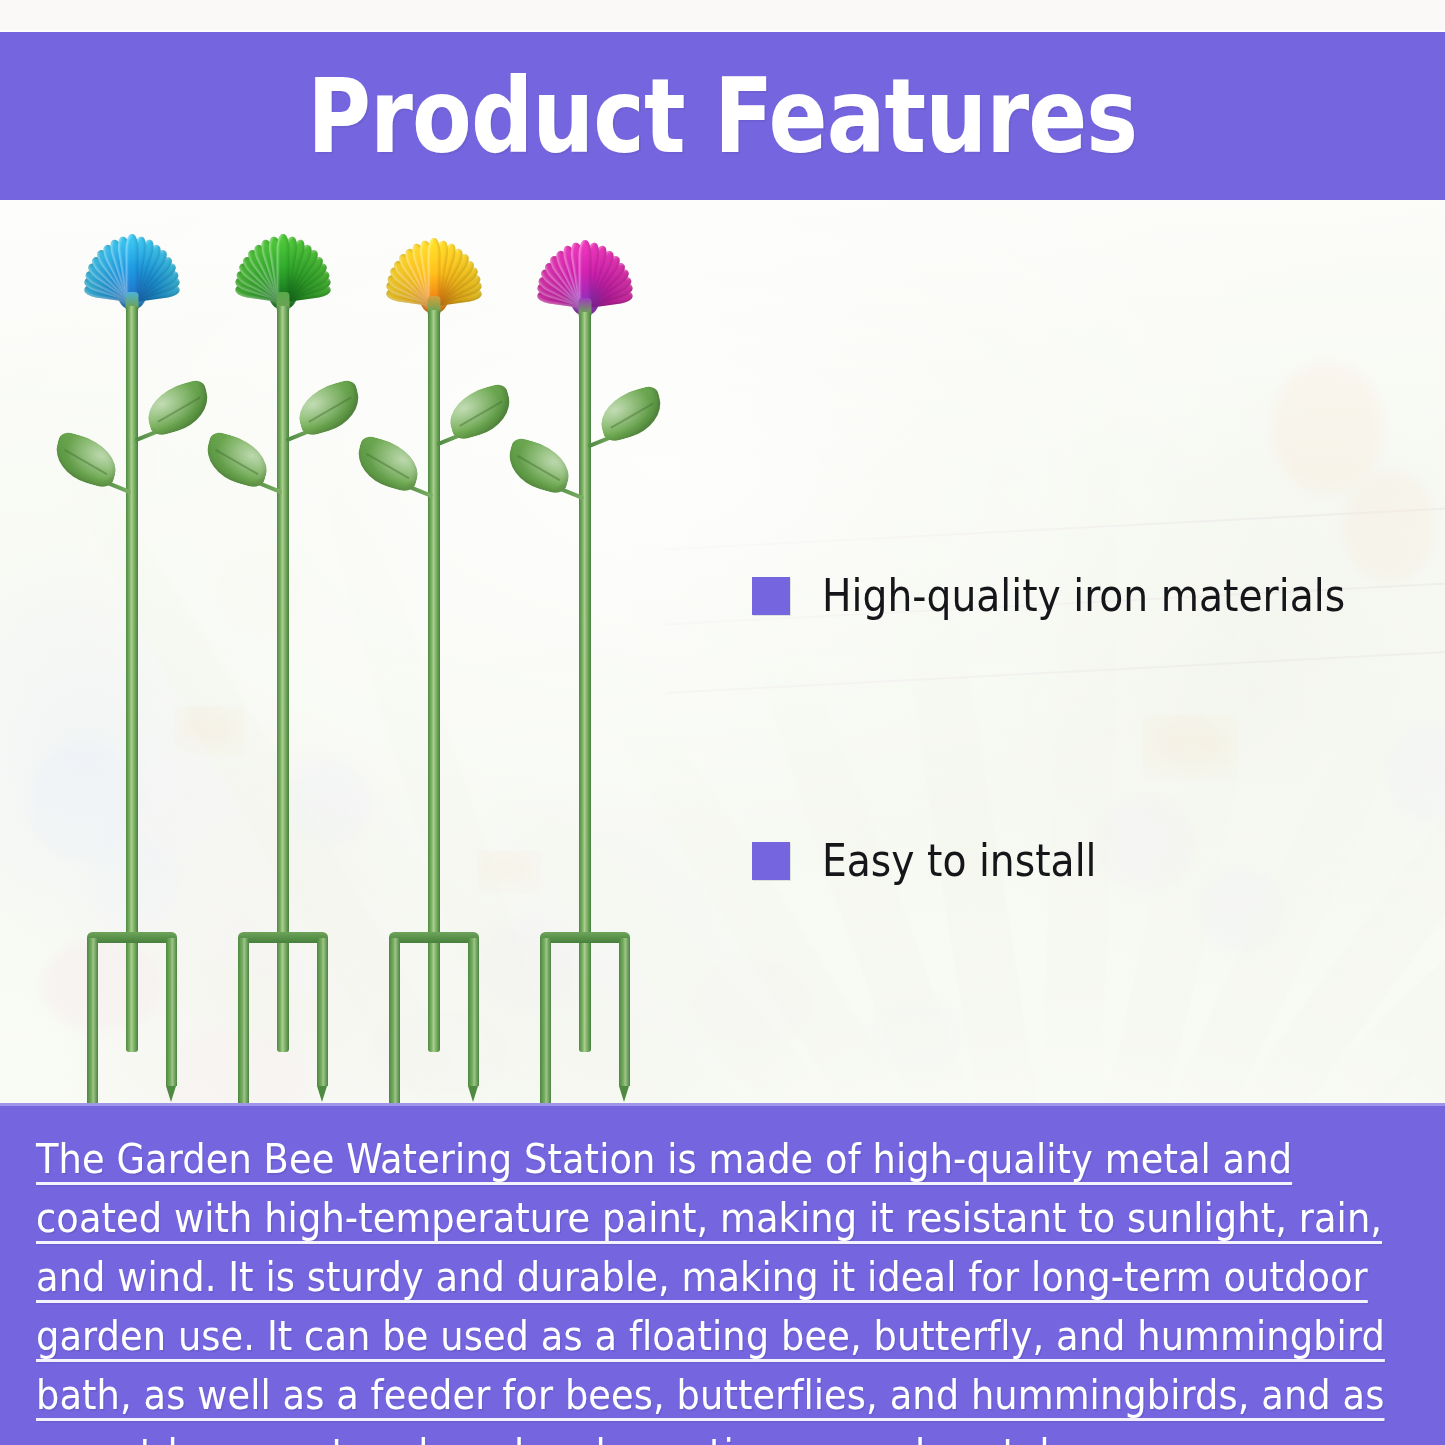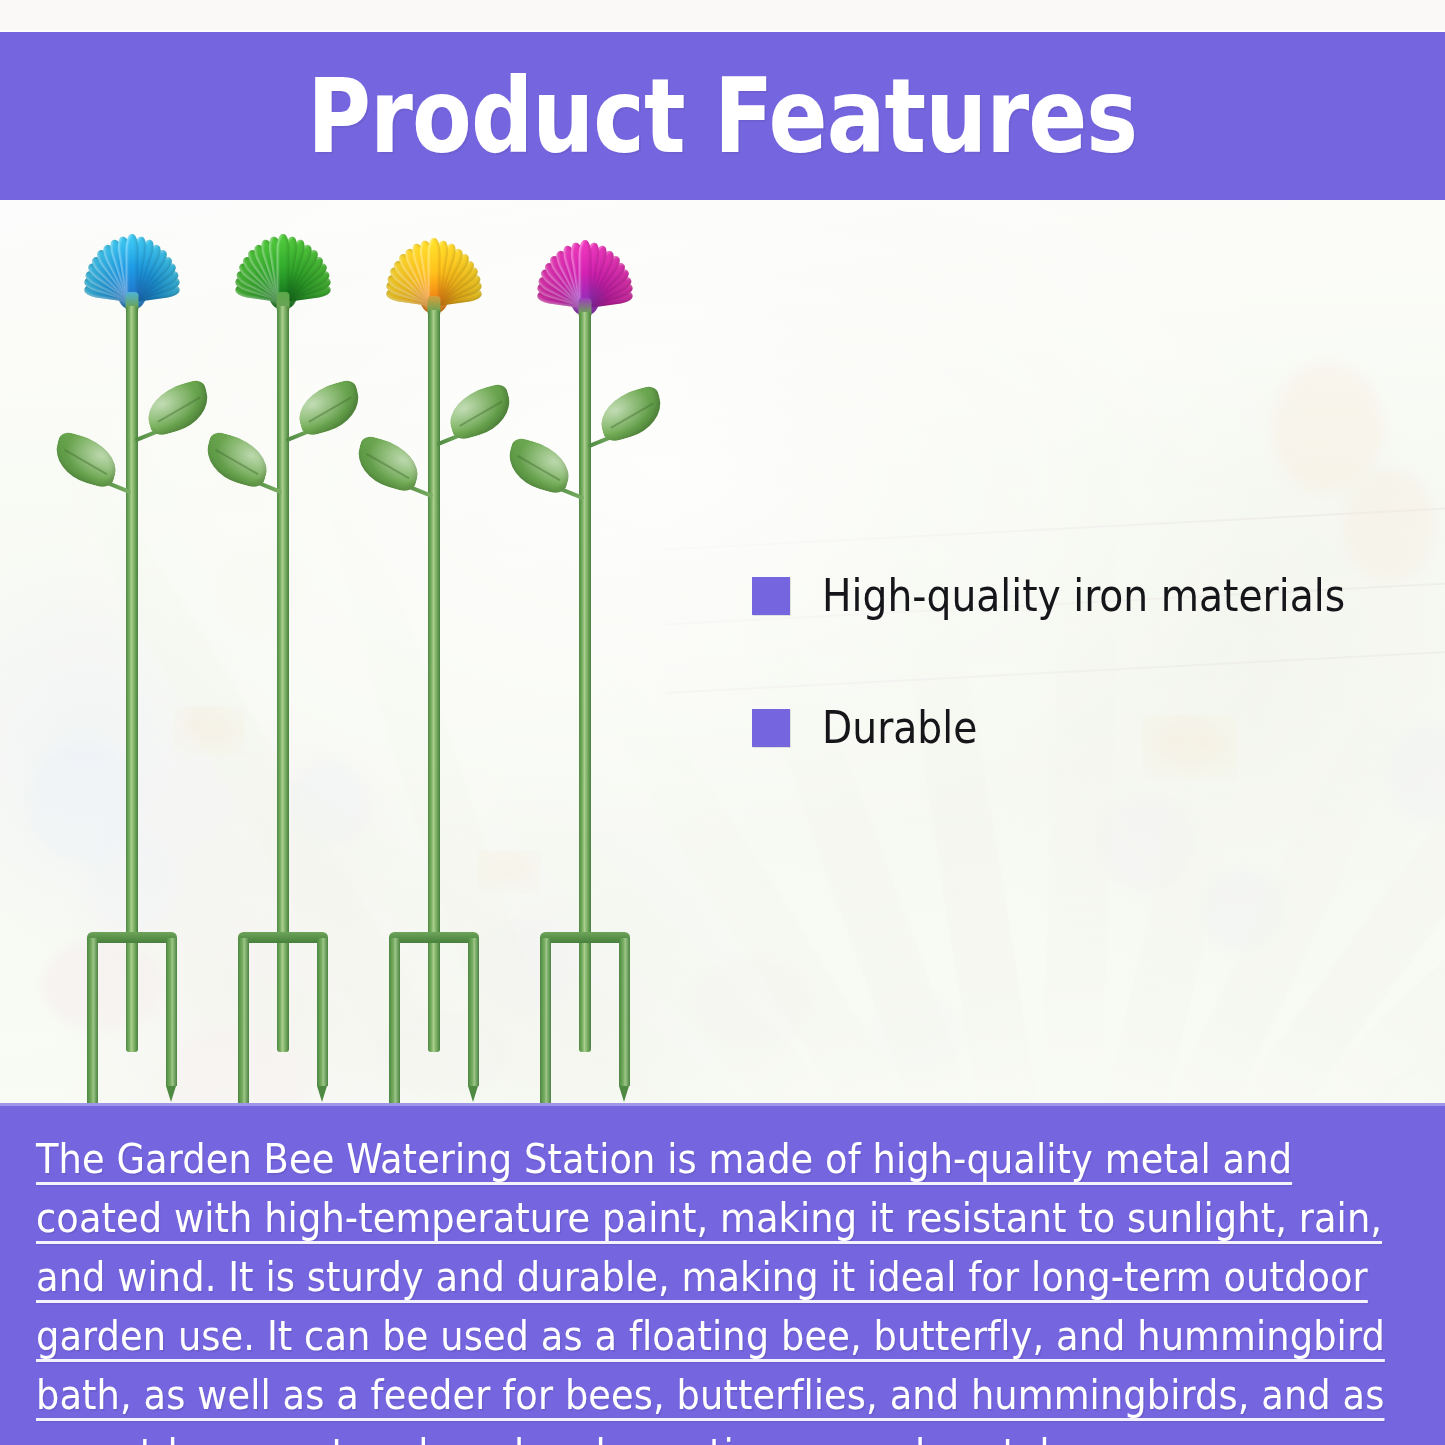--- a/index.html
+++ b/index.html
@@ -451,23 +451,23 @@
             <div class="prong" style="left: 79px; height: 148px;"></div>
           </div>
         </div>
       </div>
 
     <div class="features" id="features">
         <div class="feature-item" style="top: 172px;">
           <div class="feature-square"></div>
           <div class="feature-label">High-quality iron materials</div>
         </div>
-        <div class="feature-item" style="top: 304px;">
+        <div class="feature-item" style="top: 437px;">
           <div class="feature-square"></div>
-          <div class="feature-label">Durable</div>
+          <div class="feature-label">Easy to install</div>
         </div>
       </div>
 
   </div>
 
   <div class="desc-band">
     <div class="desc-text">The Garden Bee Watering Station is made of high-quality metal and coated with high-temperature paint, making it resistant to sunlight, rain, and wind. It is sturdy and durable, making it ideal for long-term outdoor garden use. It can be used as a floating bee, butterfly, and hummingbird bath, as well as a feeder for bees, butterflies, and hummingbirds, and as an outdoor courtyard garden decoration or garden stake.</div>
   </div>
 
 </div>

